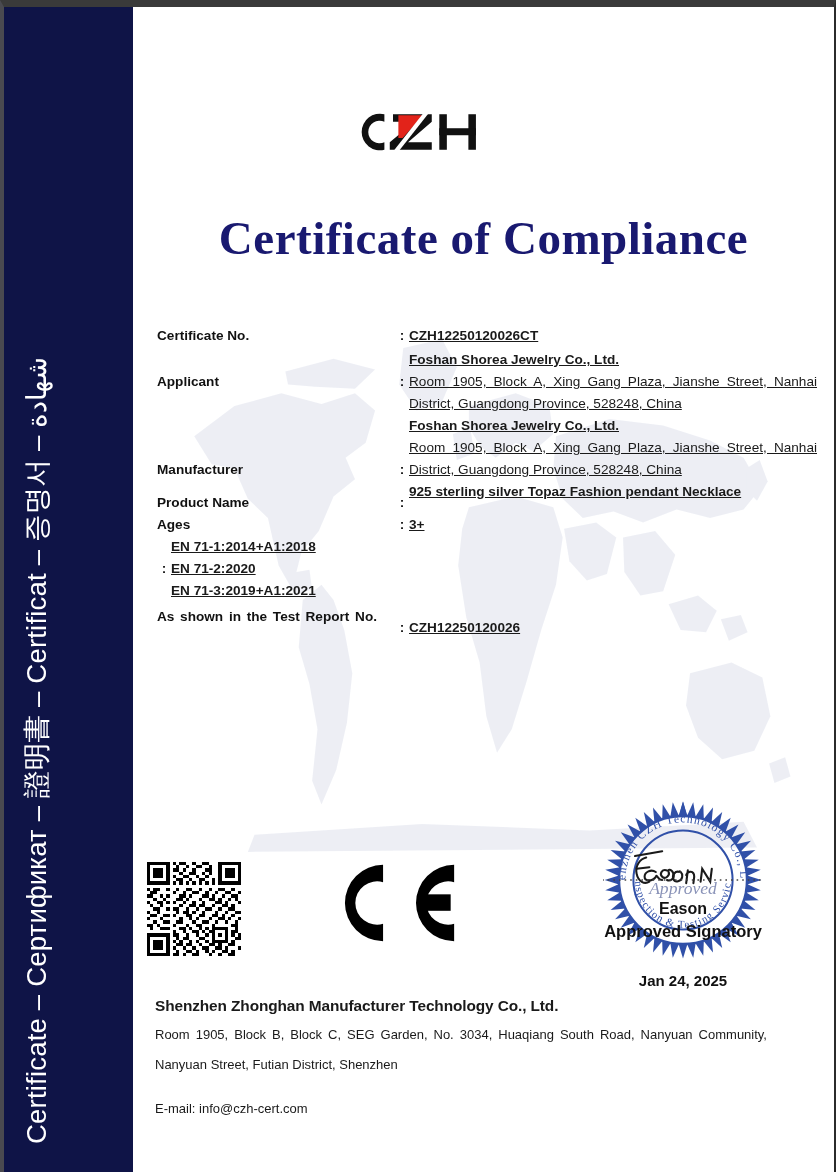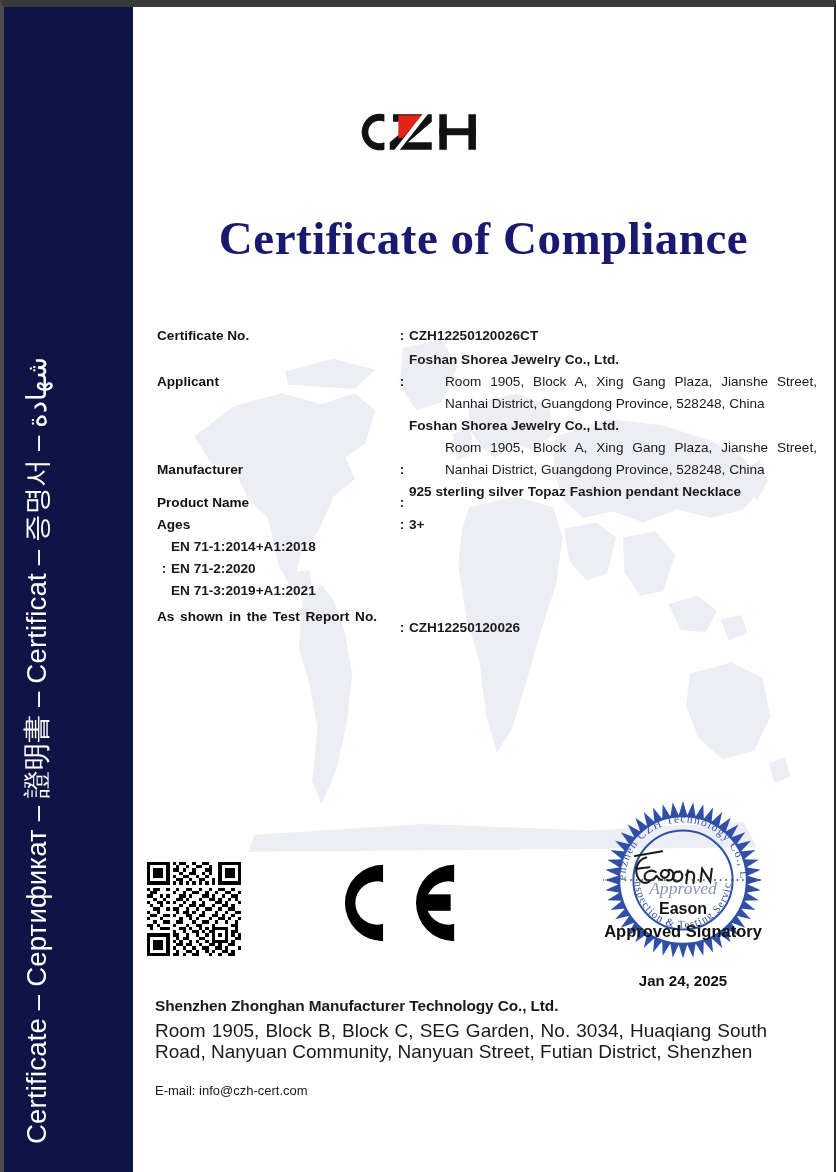--- a/index.html
+++ b/index.html
@@ -101,24 +101,25 @@
     width:14px;
     font-weight:bold;
     line-height:22px;
     text-align:center;
     flex:none;
   }
   .val{
     flex:1;
     line-height:22px;
     text-align:justify;
+    text-decoration:underline;
   }
   .val .b{font-weight:bold; display:block;}
   .val .n{font-weight:normal; display:block; text-align:justify;}
-  .val .just{text-align:justify; text-align-last:left;margin-left:36px;}
+  .val .just{text-align:justify; text-align-last:left;}
   .val .bl{font-weight:bold; display:block; text-align:justify; text-align-last:left;}
 
   .r-certno{ margin-bottom:2px; }
   .r-applicant{ margin-top:0px; }
   .r-manufacturer{ margin-top:0px; }
 
   
   .para{
     position:absolute;
     left:32px; top:708px;
@@ -183,22 +184,22 @@
     width:660px;
     color:#1a1a1a;
   }
   .footer-name{
     font-weight:bold;
     font-size:15.4px;
     letter-spacing:-0.1px;
     margin-bottom:5px;
   }
   .footer-addr{
-    font-size:19px;
-    line-height:21px;
+    font-size:13px;
+    line-height:30px;
     text-align:justify;
     text-align-last:left;
     width:612px;
   }
   .footer-email{
     font-size:13px;
     line-height:21px;
     margin-top:18px;
   }
 </style>

